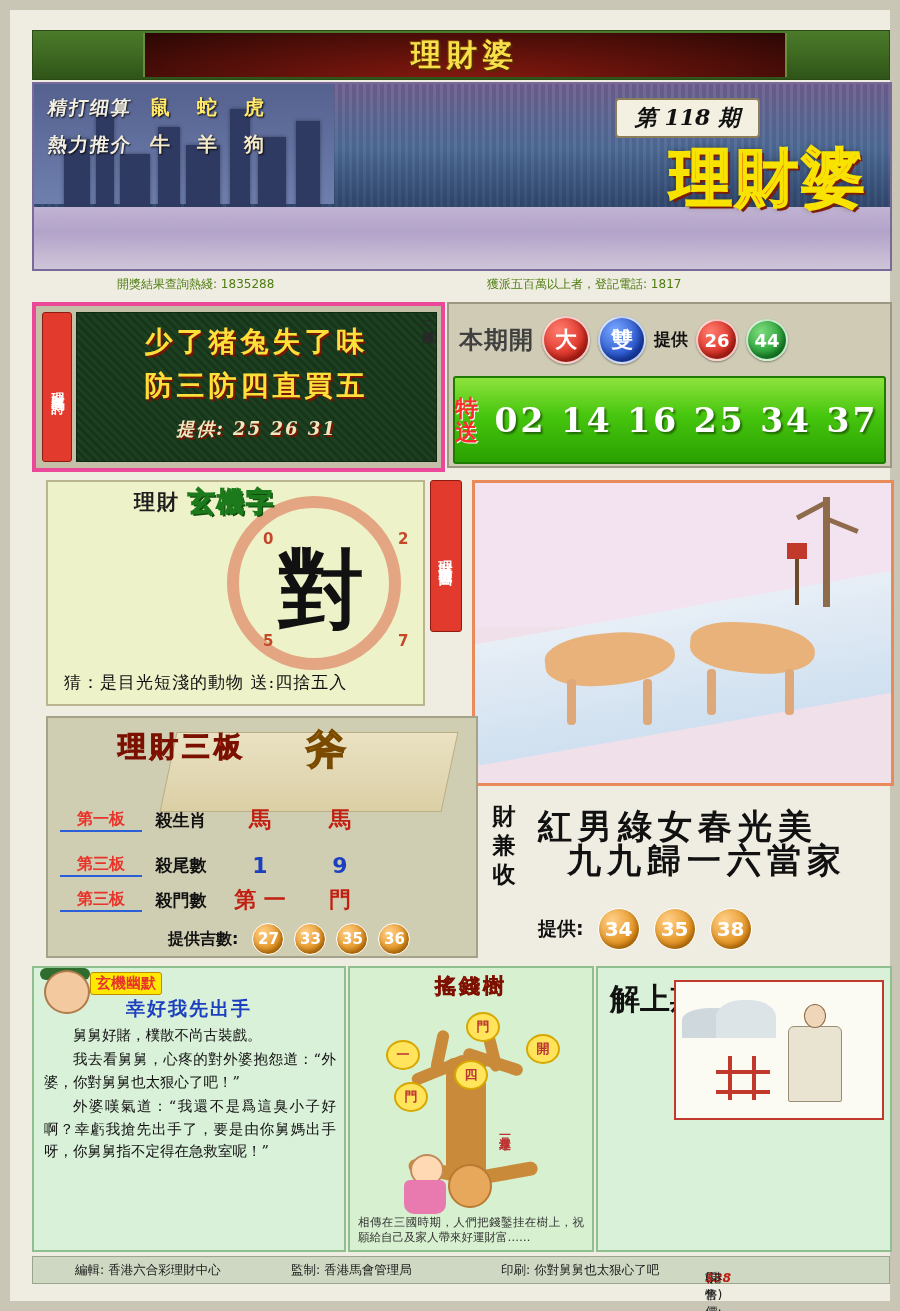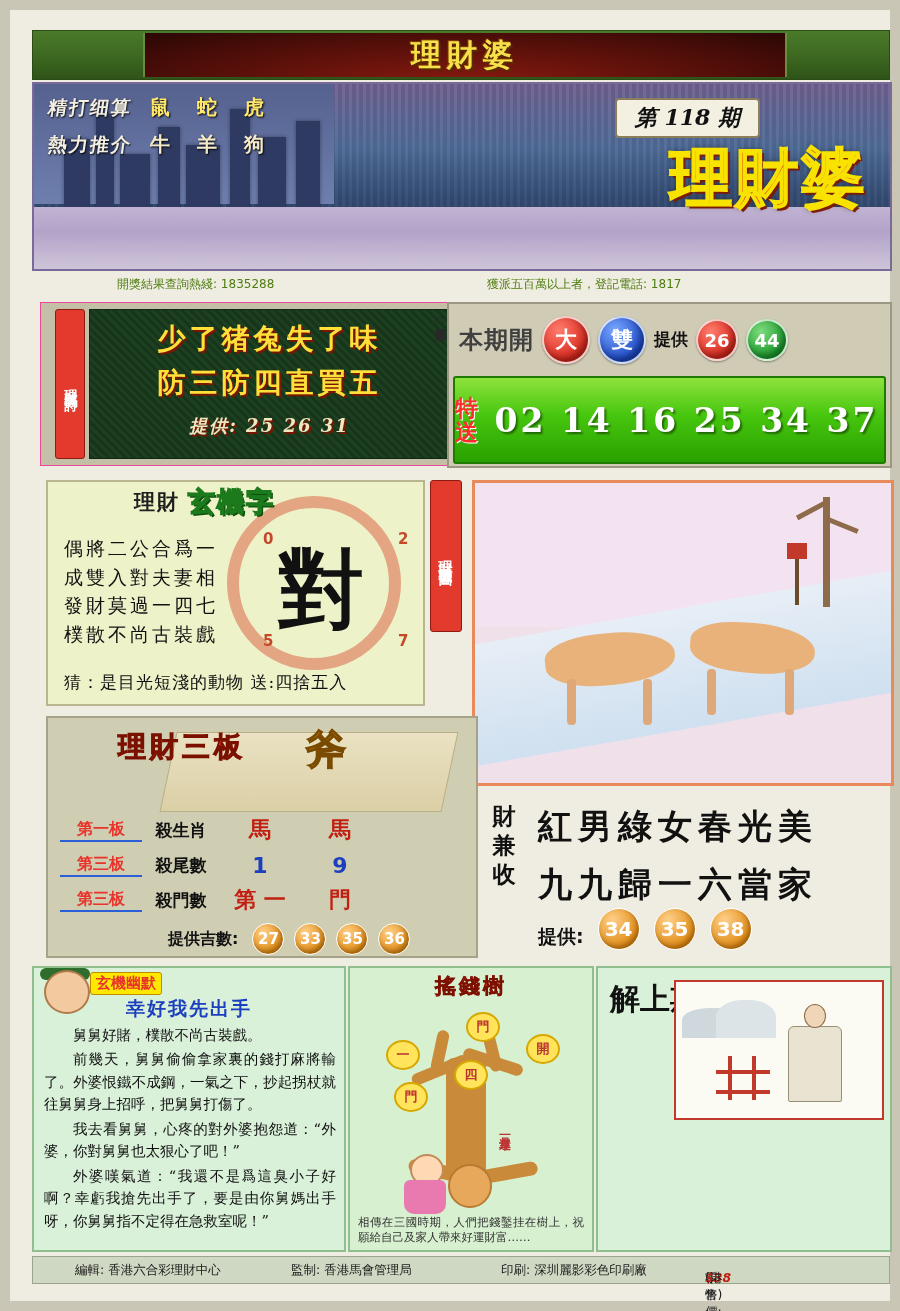--- a/index.html
+++ b/index.html
@@ -86,24 +86,23 @@
   }
   .hotlines{
     position:absolute;left:22px;top:262px;width:856px;height:24px;
     display:flex;align-items:center;
     font-size:12px;color:#4d7c0f;
   }
   .hotline1{position:absolute;left:85px;}
   .hotline2{position:absolute;left:455px;}
   
   .sec-poem{
-    position:absolute;left:30px;top:292px;width:405px;height:162px;
-    background:#c4c0a8;border:1px solid #ec4899;
+    position:absolute;left:22px;top:292px;width:405px;height:162px;
+    background:#c4c0a8;border:4px solid #ec4899;
     display:flex;
-    padding-left:8px;
   }
   .vtab{
     width:28px;margin:6px 4px 6px 6px;
     background:#e23b2e;border:1px solid #8d1b12;border-radius:3px;
     color:#ffe；;color:#ffffff;
     font-size:13px;font-weight:bold;line-height:1.15;
     display:flex;align-items:center;justify-content:center;text-align:center;
     writing-mode:vertical-rl;letter-spacing:2px;
   }
   .poembox{
@@ -232,21 +231,21 @@
   .axe-char{
     position:absolute;left:258px;top:4px;font-size:40px;font-weight:bold;color:#d8a01e;
     -webkit-text-stroke:1.5px #7a4a00;
   }
   .scroll{
     position:absolute;left:120px;top:14px;width:280px;height:78px;
     background:linear-gradient(180deg,#efe6c6,#ded0a4);
     border:1px solid #b9a97c;transform:skewX(-12deg);opacity:.85;
   }
   .axe-row{position:absolute;display:flex;align-items:center;height:28px;}
-  .r1{left:12px;top:98px;} .r2{left:12px;top:133px;} .r3{left:12px;top:168px;}
+  .r1{left:12px;top:88px;} .r2{left:12px;top:133px;} .r3{left:12px;top:168px;}
   .rowtag{
     width:82px;text-align:center;font-size:16px;font-weight:bold;color:#e8342a;
     border-bottom:2px solid #2b5fd9;
   }
   .rowname{width:78px;text-align:center;font-size:17px;font-weight:bold;color:#111;}
   .rowv{width:80px;text-align:center;font-size:22px;font-weight:bold;color:#c01f12;}
   .rowv.blue{color:#1b3fbf;}
   .axe-foot{position:absolute;left:120px;top:205px;display:flex;align-items:center;gap:10px;}
   .axe-foot .lab{font-size:16px;color:#111;font-weight:bold;margin-right:4px;}
   .obal{
@@ -262,22 +261,22 @@
   }
   .coup-side{
     position:absolute;left:0;top:4px;width:40px;text-align:center;
     font-size:23px;font-weight:bold;color:#111;line-height:1.25;
     font-family:"DejaVu Serif","Liberation Serif",serif;
   }
   .coup-l1,.coup-l2{
     position:absolute;left:54px;font-size:34px;font-weight:bold;color:#111;
     letter-spacing:6px;font-family:"DejaVu Serif","Liberation Serif",serif;
   }
-  .coup-l1{top:6px;} .coup-l2{top:64px;}
-  .coup-foot{position:absolute;left:54px;top:110px;display:flex;align-items:flex-end;gap:14px;}
+  .coup-l1{top:6px;} .coup-l2{top:40px;margin-left:29px;}
+  .coup-foot{position:absolute;left:54px;top:110px;display:flex;align-items:center;gap:14px;}
   .coup-foot .lab{font-size:19px;font-weight:bold;color:#111;}
   .obal.big{width:40px;height:40px;font-size:20px;}
   
   .sec-joke{
     position:absolute;left:22px;top:956px;width:310px;height:282px;
     background:#d9f0d9;border:2px solid #8fbf8f;
   }
   .joke-badge{
     position:absolute;left:56px;top:4px;font-size:15px;font-weight:bold;color:#e8342a;
     background:#ffe800;border:1px solid #c08a00;border-radius:3px;padding:1px 5px;
@@ -429,26 +428,20 @@
     <div class="res-bot">
       <span class="tag">特送</span>
       <span class="res-nums">02 14 16 25 34 37</span>
     </div>
   </div>
 
   <div class="sec-xjz">
     <div class="xjz-circle"></div>
     <div class="xjz-h1">理財</div>
     <div class="xjz-h2">玄機字</div>
-    <div class="xjz-poem">
-      <div>偶將二公合爲一</div>
-      <div>成雙入對夫妻相</div>
-      <div>發財莫過一四七</div>
-      <div>樸散不尚古裝戲</div>
-    </div>
     <div class="xjz-big">對</div>
     <div class="corner c-tl">0</div>
     <div class="corner c-tr">2</div>
     <div class="corner c-bl">5</div>
     <div class="corner c-br">7</div>
     <div class="xjz-foot">猜：是目光短淺的動物 送:四捨五入</div>
   </div>
 
   <div class="vtab-xjt">理財玄機圖</div>
 
@@ -514,21 +507,20 @@
     </div>
   </div>
 
   <div class="sec-joke">
     <div class="joke-hat"></div>
     <div class="joke-face"></div>
     <div class="joke-badge">玄機幽默</div>
     <div class="joke-title">幸好我先出手</div>
     <div class="joke-body">
       <p>舅舅好賭，樸散不尚古裝戲。</p>
-      <p>前幾天，舅舅偷偷拿家裏的錢打麻將輸了。外婆恨鐵不成鋼，一氣之下，抄起拐杖就往舅舅身上招呼，把舅舅打傷了。</p>
       <p>我去看舅舅，心疼的對外婆抱怨道：“外婆，你對舅舅也太狠心了吧！”</p>
       <p>外婆嘆氣道：“我還不是爲這臭小子好啊？幸虧我搶先出手了，要是由你舅媽出手呀，你舅舅指不定得在急救室呢！”</p>
     </div>
   </div>
 
   <div class="sec-tree">
     <div class="tree-title">搖錢樹</div>
     <div class="trunk"></div>
     <div class="lim" style="left:60px;top:96px;width:60px;height:12px;transform:rotate(-22deg);"></div>
     <div class="lim" style="left:112px;top:88px;width:62px;height:12px;transform:rotate(18deg);"></div>
@@ -562,21 +554,21 @@
         <i style="left:12px;top:0;width:4px;height:44px;"></i>
         <i style="left:36px;top:0;width:4px;height:44px;"></i>
         <i style="left:0;top:34px;width:54px;height:4px;"></i>
       </div>
     </div>
   </div>
 
   <div class="footer">
     <span class="f1">編輯: 香港六合彩理財中心</span>
     <span class="f2">監制: 香港馬會管理局</span>
-    <span class="f3">印刷: 深圳麗影彩色印刷廠</span>
+    <span class="f3">印刷: 你對舅舅也太狠心了吧</span>
     <span class="f4">
       <span>零售價:</span>
       <span class="price">$38</span>
       <span>(港幣)</span>
     </span>
   </div>
 
 </div>
 
 </body></html>

